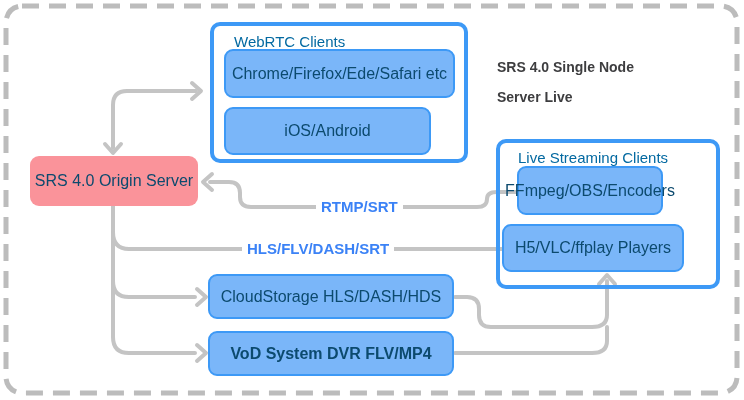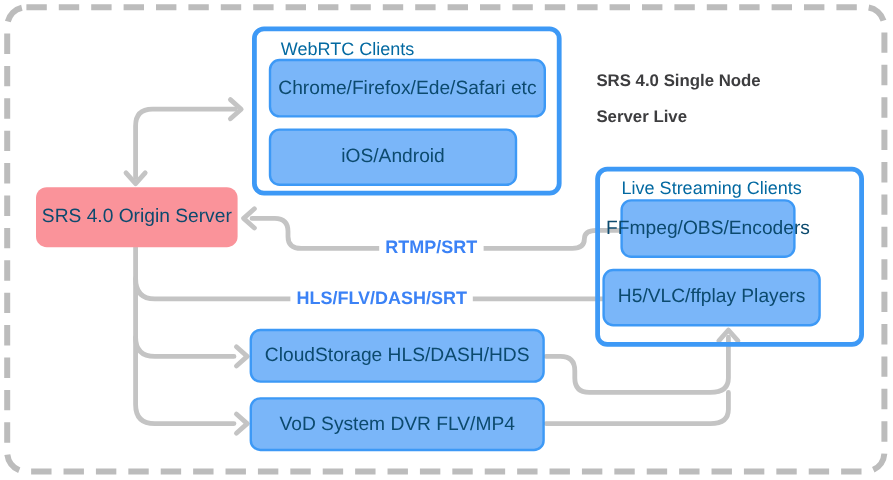--- a/index.html
+++ b/index.html
@@ -73,18 +73,18 @@
   <div class="group-box" style="left:496px;top:139px;width:224px;height:150px;">
     <div class="group-title" style="left:18px;top:6px;">Live Streaming Clients</div>
     <div class="node blue-node" style="left:17px;top:23px;width:146px;height:49px;">FFmpeg/OBS/Encoders</div>
     <div class="node blue-node" style="left:2px;top:81px;width:182px;height:48px;">H5/VLC/ffplay Players</div>
   </div>
 
   <div class="node pink-node" style="left:30px;top:156px;width:168px;height:50px;">SRS 4.0 Origin Server</div>
 
   <div class="node blue-node" style="left:208px;top:274px;width:246px;height:45px;">CloudStorage HLS/DASH/HDS</div>
 
-  <div class="node blue-node" style="left:208px;top:331px;width:246px;height:45px;">VoD System DVR FLV/MP4</div>
+  <div class="node blue-node" style="left:208px;top:331px;width:246px;height:45px;font-weight:bold;">VoD System DVR FLV/MP4</div>
 
   <div class="edge-label" style="left:316px;top:198px;">RTMP/SRT</div>
   <div class="edge-label" style="left:242px;top:240px;">HLS/FLV/DASH/SRT</div>
 
 </div>
 
 </body></html>

